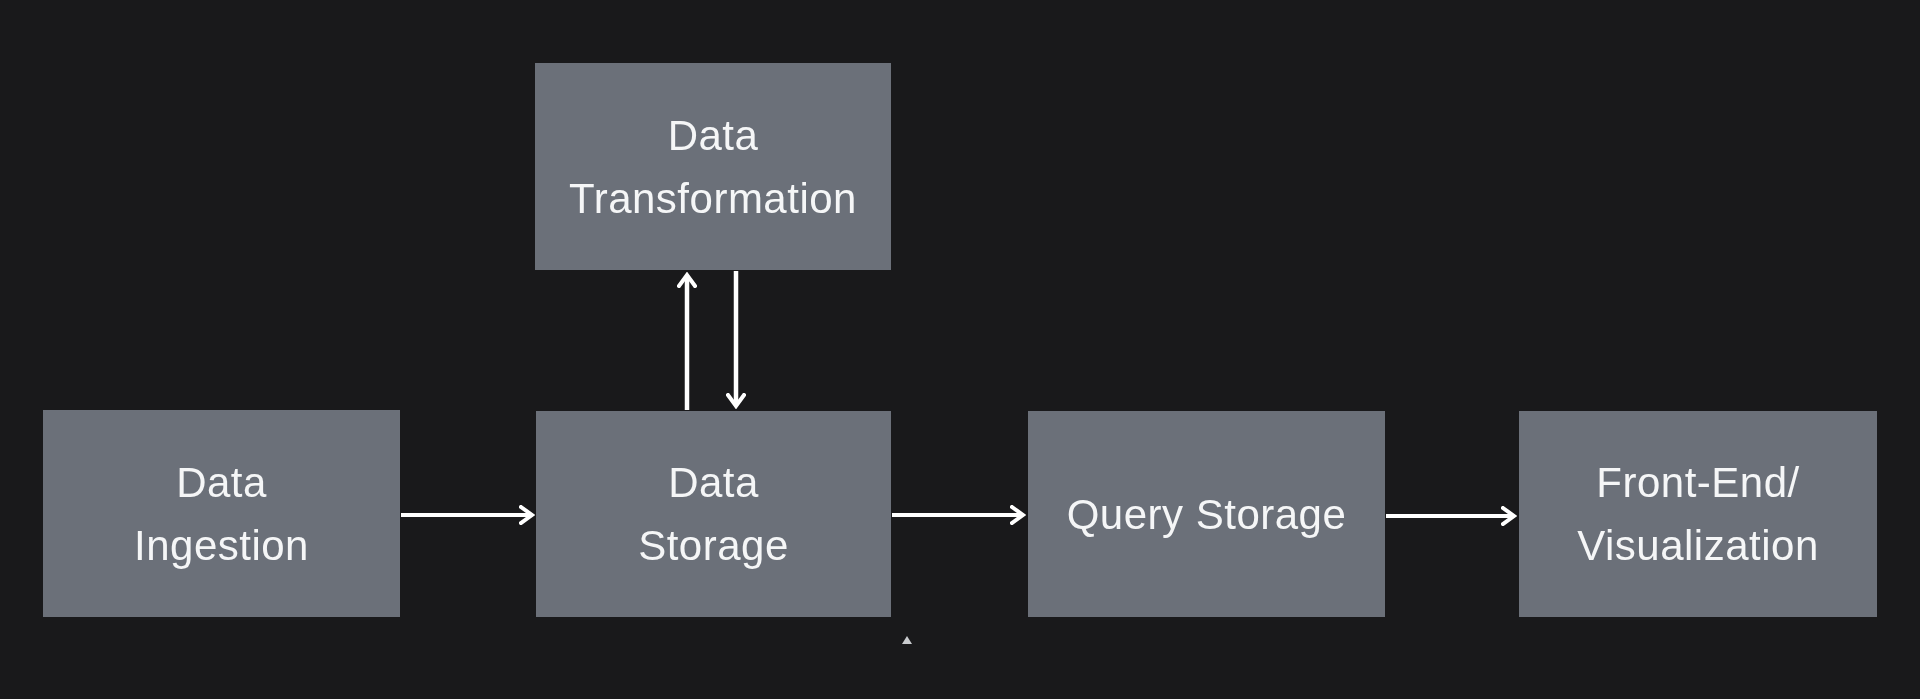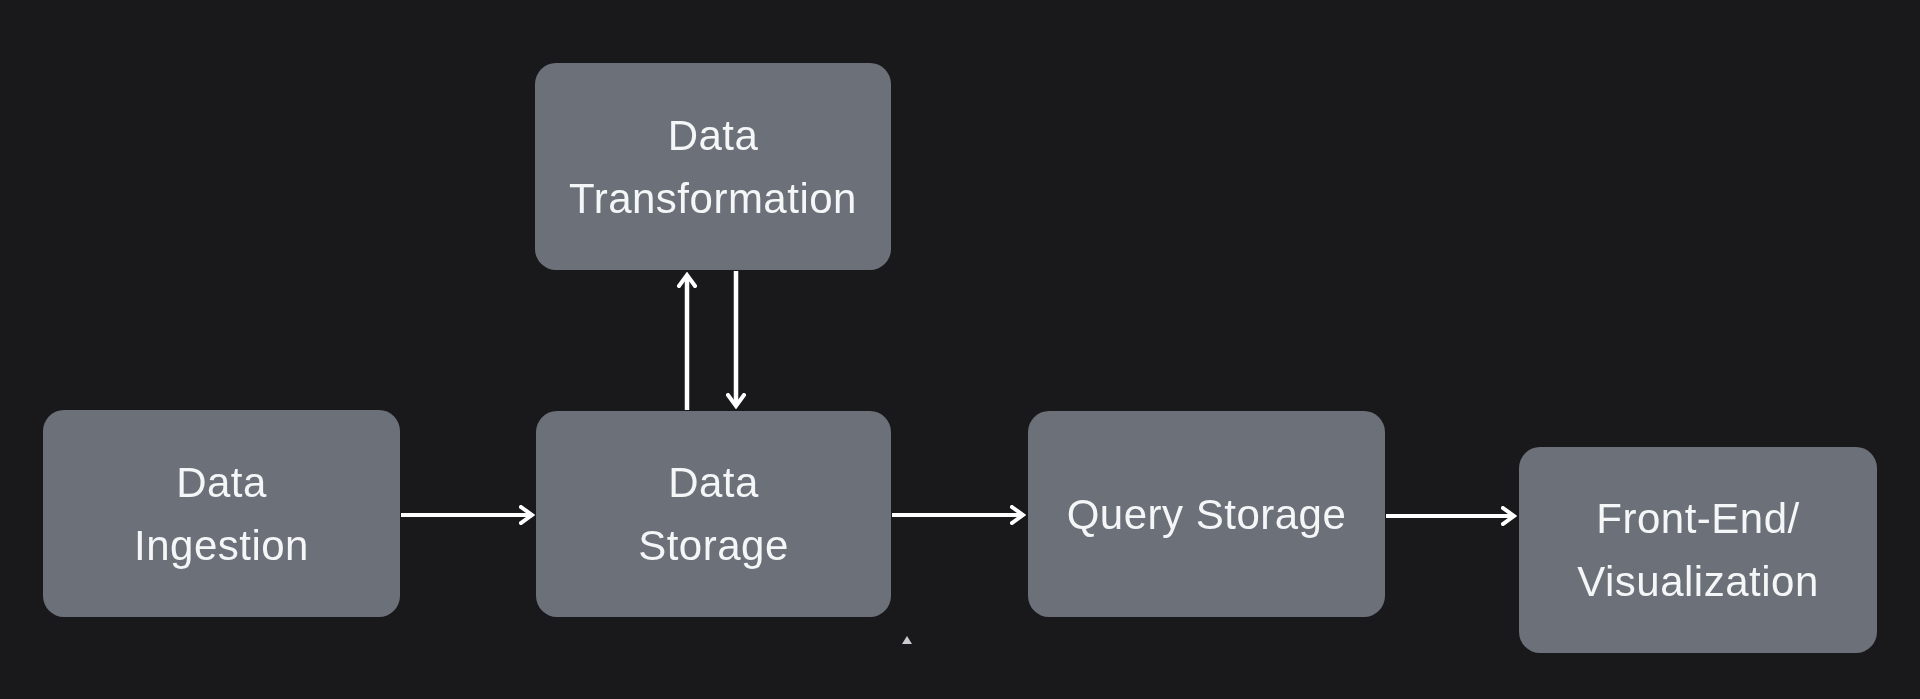--- a/index.html
+++ b/index.html
@@ -22,21 +22,20 @@
     width: 1920px;
     height: 699px;
     pointer-events: none;
   }
   .node {
     position: absolute;
     background: #6b7079;
     display: flex;
     align-items: center;
     justify-content: center;
-    border-radius: 21px;
   }
   .node-label {
     white-space: pre-line;
     text-align: center;
     color: #f5f6f7;
     font-size: 42px;
     line-height: 1.5;
     letter-spacing: 0.5px;
   }
   .caret-mark {
@@ -80,20 +79,20 @@
 
   <div class="node" style="left:536px; top:411px; width:355px; height:206px;">
     <div class="node-label">Data
 Storage</div>
   </div>
 
   <div class="node" style="left:1028px; top:411px; width:357px; height:206px;">
     <div class="node-label">Query Storage</div>
   </div>
 
-  <div class="node" style="left:1519px; top:411px; width:358px; height:206px;margin-top:36px;">
+  <div class="node" style="left:1519px; top:411px; width:358px; height:206px;">
     <div class="node-label">Front-End/
 Visualization</div>
   </div>
 
   <div class="caret-mark"></div>
 
 </div>
 
 </body></html>

